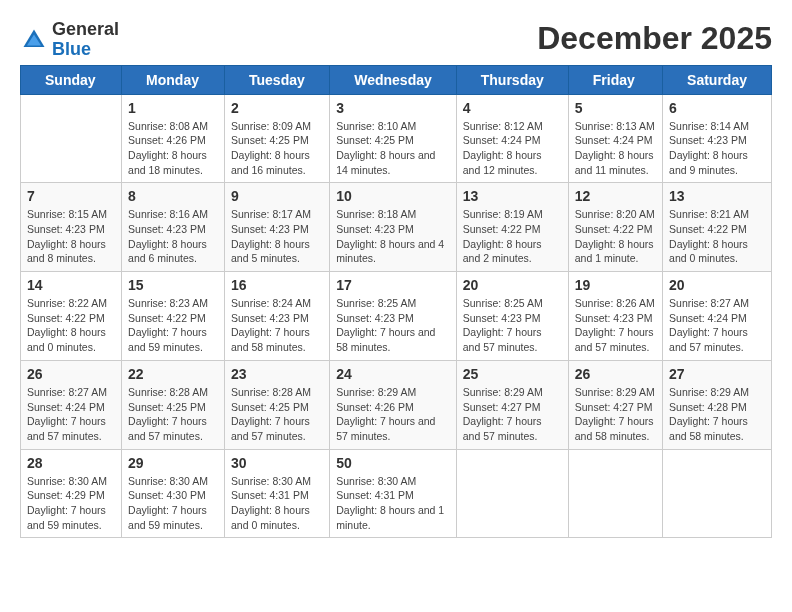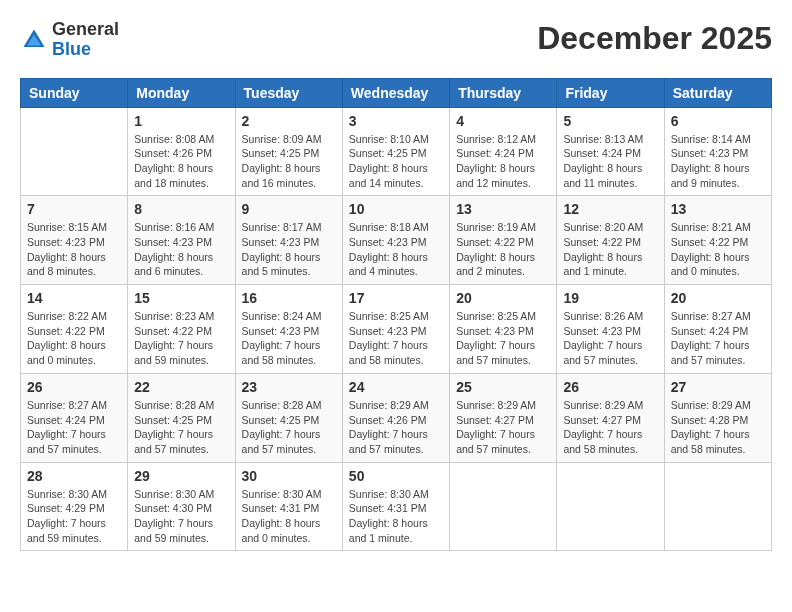--- a/index.html
+++ b/index.html
@@ -7,21 +7,21 @@
       font-family: Arial, sans-serif;
       background: #fff;
       width: 792px;
       min-height: 612px;
       padding: 20px;
     }
     .header-section {
       display: flex;
       justify-content: space-between;
       align-items: flex-start;
-      margin-bottom: 18px;
+      margin-bottom: 5px;
     }
     .logo {
       display: flex;
       align-items: center;
       gap: 4px;
     }
     .logo-text {
       font-size: 18px;
       font-weight: bold;
       line-height: 1.1;
@@ -46,21 +46,21 @@
     }
     .calendar {
       width: 100%;
       border-collapse: collapse;
       border: 1px solid #ccc;
     }
     .calendar th {
       background-color: #2a6fba;
       color: white;
       text-align: left;
-      padding: 6px 8px;
+      padding: 6px 24px;
       font-size: 14px;
       font-weight: bold;
       border: 1px solid #1a5fa0;
     }
     .calendar td {
       vertical-align: top;
       padding: 5px 6px;
       border: 1px solid #ccc;
       width: 107px;
       min-height: 80px;

